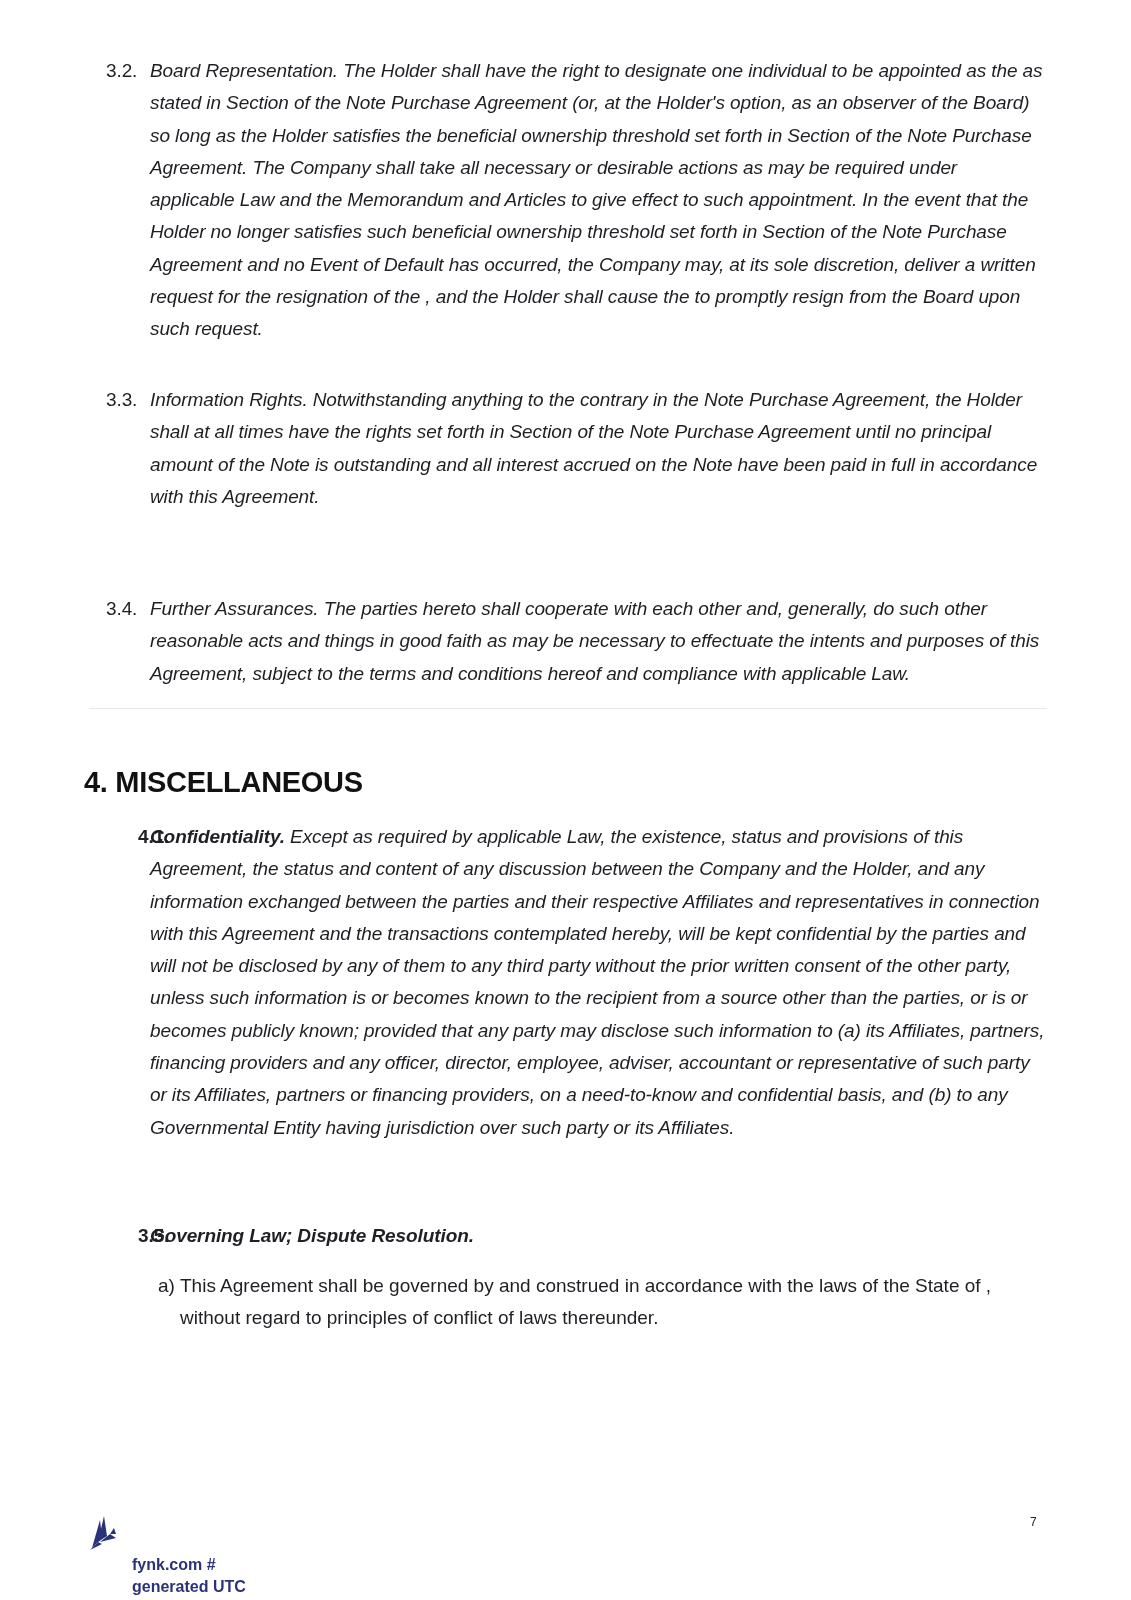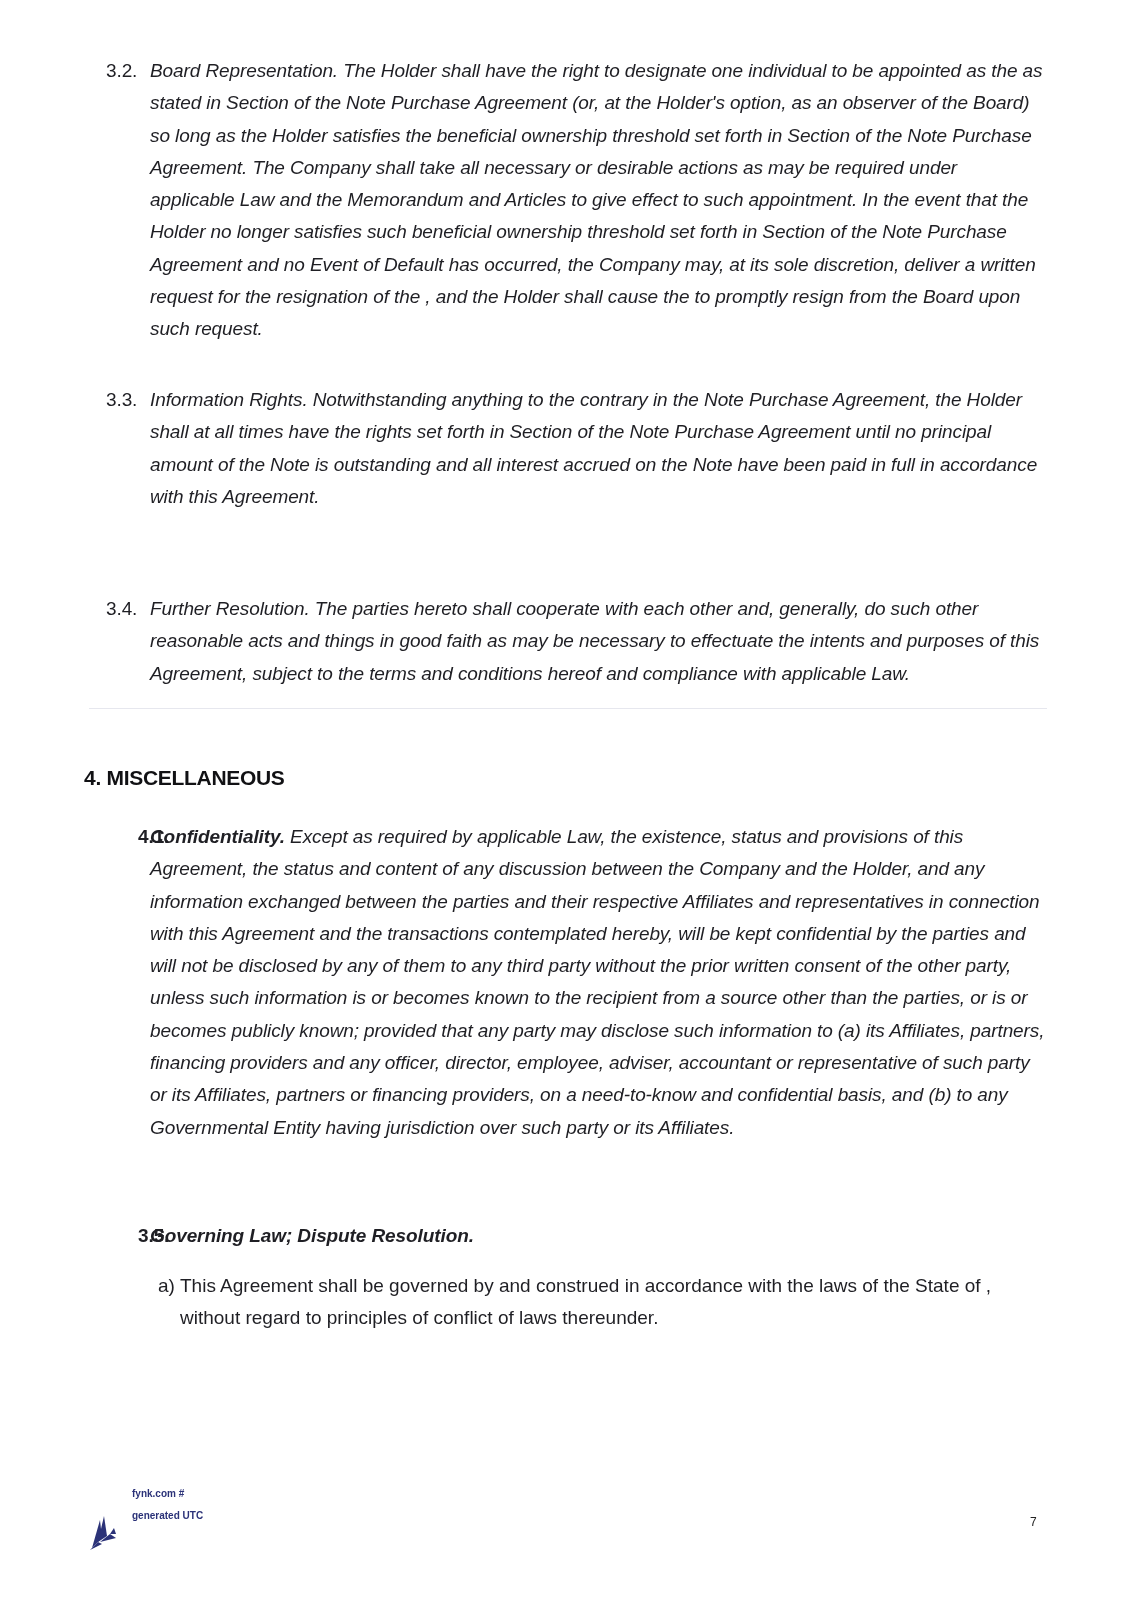--- a/index.html
+++ b/index.html
@@ -15,33 +15,33 @@
   }
   .clause .num { position: absolute; left: 0; top: 0; }
   .clause .body { margin-left: 44px; display: block; font-style: italic; }
   .clause .body .title-bold { font-weight: bold; }
   .divider {
     position: absolute; left: 89px; top: 708px; width: 958px; height: 1px;
     background: #e6e7ee;
   }
   .section-heading {
     position: absolute; left: 84px; top: 766px;
-    font-size: 21px; font-weight: bold; color: #111114; letter-spacing: -0.3px;
+    font-size: 29px; font-weight: bold; color: #111114; letter-spacing: -0.3px;
   }
   .bold-clause .num { font-weight: bold; margin-left: 32px; }
   .sub-clause {
     position: absolute; left: 158px; width: 880px;
     font-size: 19px; line-height: 32.3px;
   }
   .sub-clause .num { position: absolute; left: 0; top: 0; }
   .sub-clause .body { margin-left: 22px; display: block; }
   .footer-logo { position: absolute; left: 88px; top: 1512px; width: 40px; height: 40px; }
   .footer-text {
-    position: absolute; left: 132px; top: 1483px;
-    font-size: 10px; font-weight: bold; color: #2b3278; line-height: 22px;
+    position: absolute; left: 132px; top: 1554px;
+    font-size: 16px; font-weight: bold; color: #2b3278; line-height: 22px;
   }
   .page-number {
     position: absolute; left: 1030px; top: 1515px; font-size: 12px; color: #222;
   }
 </style>
 </head>
 <body>
 
 <div class="page">
 
@@ -50,21 +50,21 @@
     <span class="body"><span>Board Representation.</span><span> The Holder shall have the right to designate one individual to be appointed as the as stated in Section of the Note Purchase Agreement (or, at the Holder's option, as an observer of the Board) so long as the Holder satisfies the beneficial ownership threshold set forth in Section of the Note Purchase Agreement. The Company shall take all necessary or desirable actions as may be required under applicable Law and the Memorandum and Articles to give effect to such appointment. In the event that the Holder no longer satisfies such beneficial ownership threshold set forth in Section of the Note Purchase Agreement and no Event of Default has occurred, the Company may, at its sole discretion, deliver a written request for the resignation of the , and the Holder shall cause the to promptly resign from the Board upon such request.</span></span>
   </div>
 
   <div class="clause" style="top:384px;">
     <span class="num">3.3.</span>
     <span class="body"><span>Information Rights.</span><span> Notwithstanding anything to the contrary in the Note Purchase Agreement, the Holder shall at all times have the rights set forth in Section of the Note Purchase Agreement until no principal amount of the Note is outstanding and all interest accrued on the Note have been paid in full in accordance with this Agreement.</span></span>
   </div>
 
   <div class="clause" style="top:546px;margin-top:47px;">
     <span class="num">3.4.</span>
-    <span class="body"><span>Further Resolution.</span><span> The parties hereto shall cooperate with each other and, generally, do such other reasonable acts and things in good faith as may be necessary to effectuate the intents and purposes of this Agreement, subject to the terms and conditions hereof and compliance with applicable Law.</span></span>
+    <span class="body"><span>Further Assurances.</span><span> The parties hereto shall cooperate with each other and, generally, do such other reasonable acts and things in good faith as may be necessary to effectuate the intents and purposes of this Agreement, subject to the terms and conditions hereof and compliance with applicable Law.</span></span>
   </div>
 
   <div class="divider"></div>
 
   <div class="section-heading">4. MISCELLANEOUS</div>
 
   <div class="clause bold-clause" style="top:821px;">
     <span class="num">4.1.</span>
     <span class="body"><span class="title-bold">Confidentiality.</span><span> Except as required by applicable Law, the existence, status and provisions of this Agreement, the status and content of any discussion between the Company and the Holder, and any information exchanged between the parties and their respective Affiliates and representatives in connection with this Agreement and the transactions contemplated hereby, will be kept confidential by the parties and will not be disclosed by any of them to any third party without the prior written consent of the other party, unless such information is or becomes known to the recipient from a source other than the parties, or is or becomes publicly known; provided that any party may disclose such information to (a) its Affiliates, partners, financing providers and any officer, director, employee, adviser, accountant or representative of such party or its Affiliates, partners or financing providers, on a need-to-know and confidential basis, and (b) to any Governmental Entity having jurisdiction over such party or its Affiliates.</span></span>
   </div>

